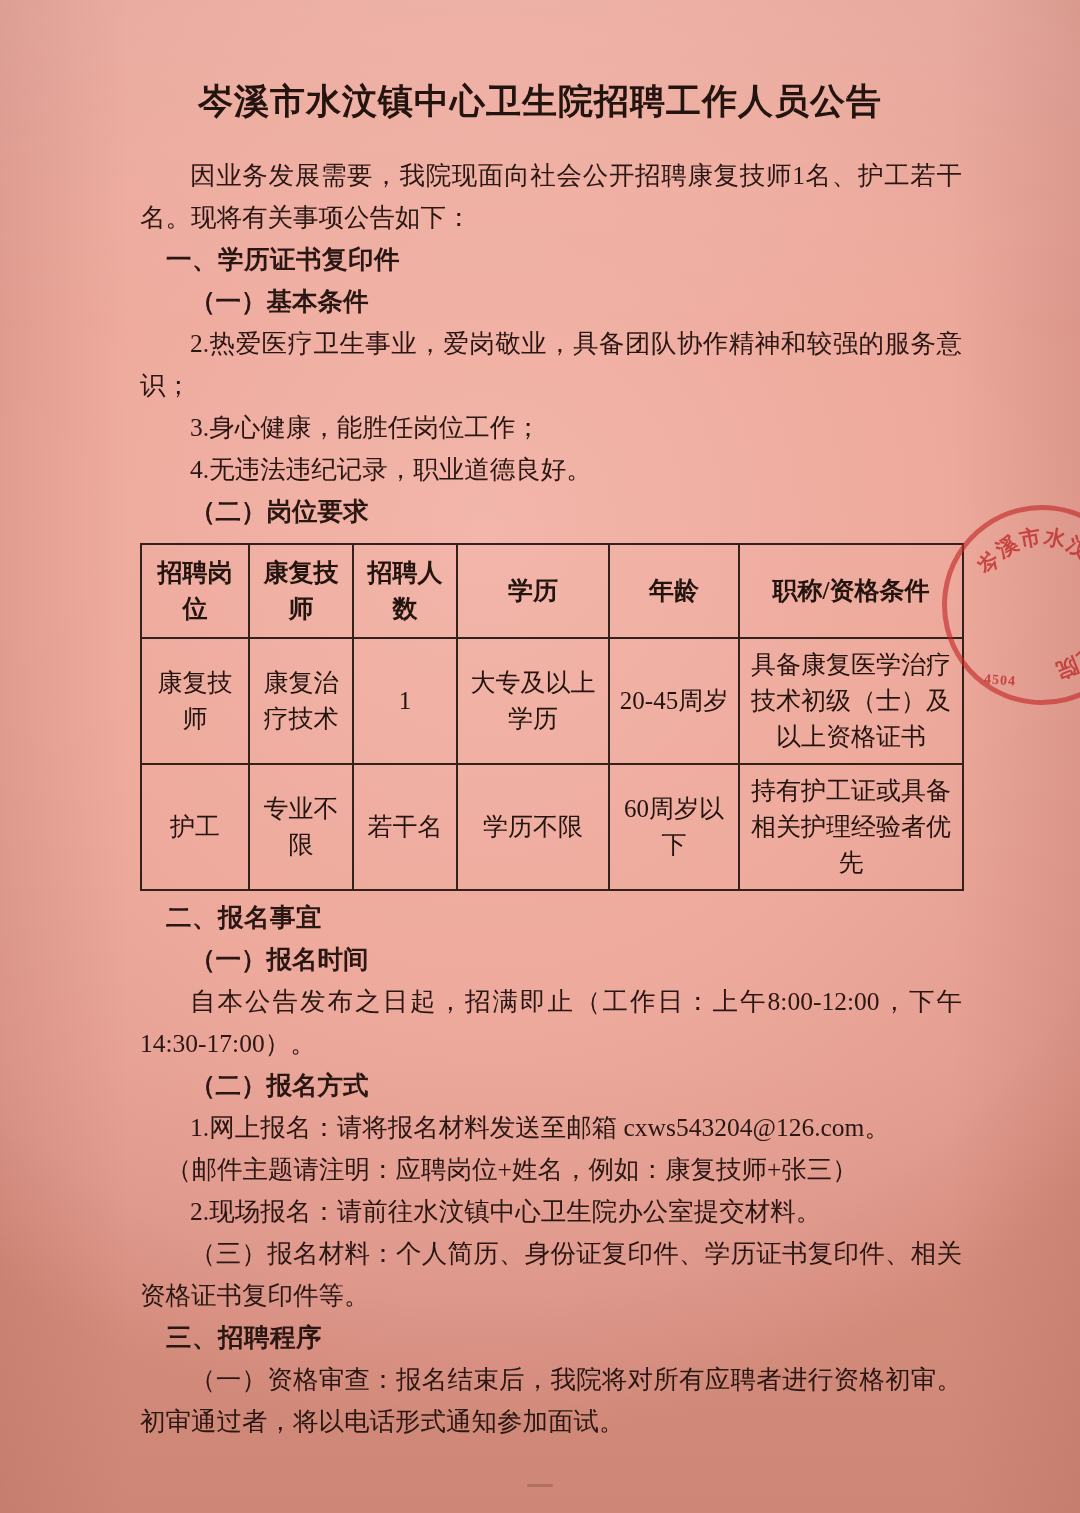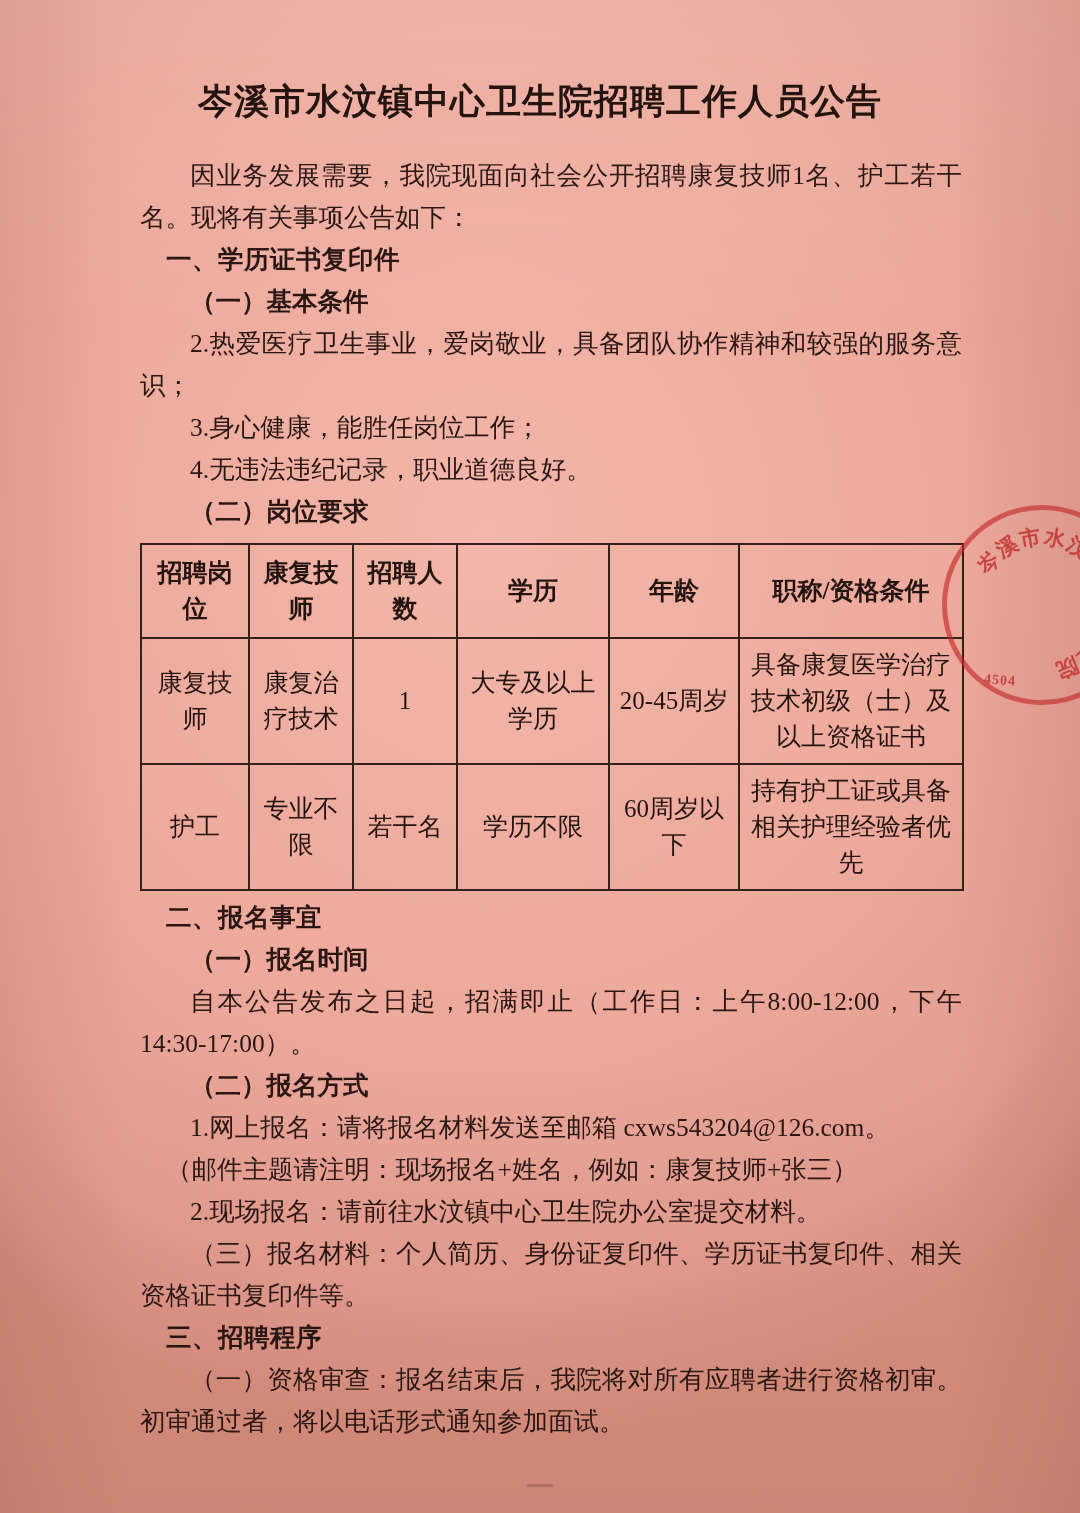--- a/index.html
+++ b/index.html
@@ -205,21 +205,21 @@
 
     <p class="heading1 indent1">二、报名事宜</p>
 
     <p class="heading2">（一）报名时间</p>
     <p class="indent2">自本公告发布之日起，招满即止（工作日：上午8:00-12:00，下午14:30-17:00）。</p>
 
     <p class="heading2">（二）报名方式</p>
 
     <p class="indent2"><span class="bold">1.网上报名：</span><span>请将报名材料发送至邮箱 cxws543204@126.com。</span></p>
 
-    <p class="indent1">（邮件主题请注明：现场报名+姓名，例如：康复技师+张三）</p>
+    <p class="indent1">（邮件主题请注明：应聘岗位+姓名，例如：康复技师+张三）</p>
 
     <p class="indent2"><span class="bold">2.现场报名：</span><span>请前往水汶镇中心卫生院办公室提交材料。</span></p>
 
     <p class="indent2"><span class="bold">（三）报名材料：</span><span>个人简历、身份证复印件、学历证书复印件、相关资格证书复印件等。</span></p>
 
     <p class="heading1 indent1">三、招聘程序</p>
 
     <p class="indent2"><span class="bold">（一）资格审查：</span><span>报名结束后，我院将对所有应聘者进行资格初审。初审通过者，将以电话形式通知参加面试。</span></p>
 
   </div>

